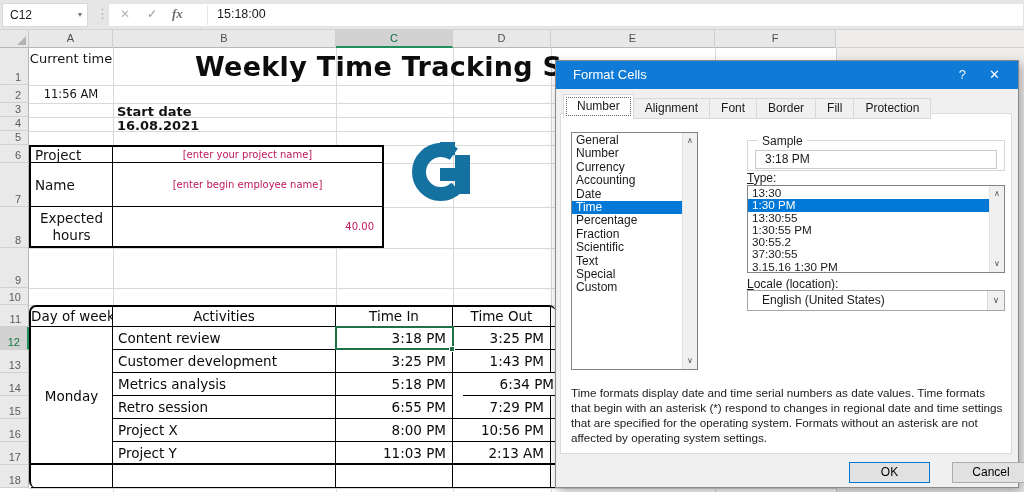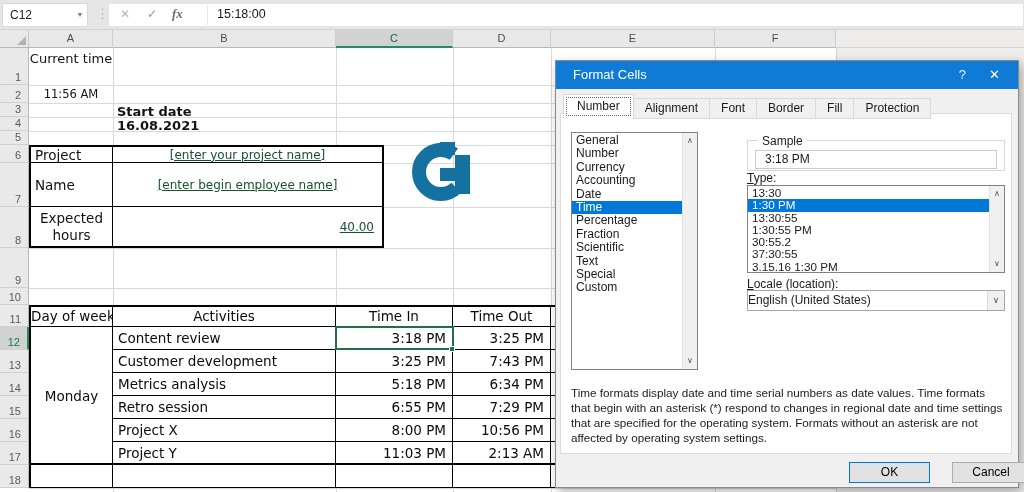--- a/index.html
+++ b/index.html
@@ -42,26 +42,26 @@
   .b4{left:117px;top:118px;font-size:13px;font-weight:bold;}
   .sheet-title{left:195px;top:51px;font-size:27px;font-weight:bold;color:#0d0d0d;white-space:nowrap;letter-spacing:.3px;}
   
   .info{left:29px;top:145px;width:355px;height:103px;border:2px solid #000;background:#fff;box-sizing:border-box;}
   .irow{display:flex;box-sizing:border-box;}
   .irow.bb{border-bottom:1px solid #000;}
   .ilabel{width:82px;border-right:1px solid #000;box-sizing:border-box;display:flex;align-items:center;
           font-family:"DejaVu Sans",sans-serif;font-size:13.5px;color:#111;}
   .ilabel.pl{padding-left:4px;}
   .ilabel.ctr{justify-content:center;text-align:center;line-height:1.25;}
-  .ival{flex:1;display:flex;align-items:center;font-family:"DejaVu Sans",sans-serif;font-size:12px;color:#14532d;text-decoration:underline;}
+  .ival{flex:1;display:flex;align-items:center;font-family:"DejaVu Sans",sans-serif;font-size:10px;color:#be185d;}
   .ival.ctr{justify-content:center;}
   .ival.rt{justify-content:flex-end;padding-right:8px;}
   
   .ttable{left:29px;top:305px;width:527px;height:183px;border-top:2px solid #000;border-left:2px solid #000;
-          background:#fff;box-sizing:border-box;}
+          background:#fff;box-sizing:border-box;border-radius:7px;}
   .tc{position:absolute;border-right:1px solid #000;border-bottom:1px solid #000;box-sizing:border-box;
       font-family:"DejaVu Sans",sans-serif;font-size:13.5px;color:#0a0a0a;overflow:hidden;white-space:nowrap;}
   .tc.hd{text-align:center;line-height:19px;}
   .tc.act{padding-left:5px;line-height:22px;}
   .tc.tm{text-align:right;padding-right:6px;line-height:22px;}
   .tc.day{display:flex;align-items:center;justify-content:center;text-align:right;}
   .thickline{position:absolute;left:0;width:525px;height:2px;background:#000;}
   .selcell{left:335px;top:326px;width:119px;height:24px;border:2px solid #1e7145;box-sizing:border-box;}
   .selhandle{left:449px;top:346px;width:6px;height:6px;background:#1e7145;border:1px solid #fff;box-sizing:border-box;}
   
@@ -89,21 +89,21 @@
   .sarr.up{top:1px;} .sarr.dn{bottom:1px;}
   .grp{position:absolute;left:186px;top:26px;width:258px;height:31px;border:1px solid #d7d7d7;box-sizing:border-box;}
   .grplbl{position:absolute;left:197px;top:20px;background:#fff;padding:0 4px;font-size:12px;}
   .samplebox{position:absolute;left:194px;top:36px;width:242px;height:19px;border:1px solid #cbcbcb;box-sizing:border-box;
              font-size:12px;line-height:17px;padding-left:9px;}
   .typelbl{left:186px;top:57px;}
   .typelist{position:absolute;left:186px;top:71px;width:258px;height:88px;border:1px solid #7f8288;background:#fff;box-sizing:border-box;}
   .typelist .litem{line-height:12.3px;font-size:11.7px;}
   .loclbl{left:186px;top:163px;}
   .combo{position:absolute;left:186px;top:176px;width:258px;height:21px;border:1px solid #a6a6a6;background:#fff;box-sizing:border-box;
-         font-size:12px;line-height:19px;padding-left:0;color:#1a1a1a;}
+         font-size:12px;line-height:19px;padding-left:14px;color:#1a1a1a;}
   .combo-btn{position:absolute;right:0;top:0;width:17px;height:19px;background:#f0f0f0;border-left:1px solid #d9d9d9;
              box-sizing:border-box;text-align:center;font-size:9px;line-height:19px;color:#555;}
   .desc{position:absolute;left:10px;top:272px;width:432px;font-size:11.7px;line-height:1.28;color:#1b1b1b;}
   .btn{position:absolute;top:401px;height:21px;background:#e1e1e1;border:1px solid #adadad;box-sizing:border-box;
        text-align:center;font-size:12px;line-height:18px;color:#000;}
   .btn.default{border-color:#0078d7;}
   .btn.ok{left:293px;width:81px;}
   .btn.cancel{left:396px;width:78px;}
 </style>
 </head>
@@ -183,20 +183,21 @@
       <div class="abs gh" style="top: 442px;"></div>
       <div class="abs gh" style="top: 465px;"></div>
       <div class="abs gh" style="top: 488px;"></div>
     </div>
   <div class="abs sheet-ext"></div>
 
   <div class="abs ctext a1">Current time</div>
   <div class="abs ctext a2">11:56 AM</div>
   <div class="abs ctext b3">Start date</div>
   <div class="abs ctext b4">16.08.2021</div>
+  <div class="abs ctext sheet-title">Weekly Time Tracking S</div>
 
   <svg class="abs logo" width="70" height="70" viewBox="0 0 70 70">
     <circle cx="36" cy="33" r="22" fill="none" stroke="#15719f" stroke-width="14" stroke-dasharray="99 39.2" transform="rotate(46 36 33)"></circle>
     <rect x="35" y="3" width="15" height="13" fill="#15719f"></rect>
     <rect x="50" y="16" width="15" height="13" fill="#15719f"></rect>
     <rect x="35" y="29" width="30" height="13" fill="#15719f"></rect>
     <rect x="50" y="42" width="15" height="13" fill="#15719f"></rect>
   </svg>
 
   <div class="abs info" id="infotable">
@@ -221,25 +222,25 @@
     <div class="tc hd" style="left:422px;top:0;width:98px;height:20px;">Time Out</div>
     <div class="tc hd" style="left:520px;top:0;width:5px;height:20px;"></div>
     <div class="tc day" style="left:0;top:20px;width:82px;height:138px;">Monday</div>
     <div id="trows">
         <div class="tc act" style="left: 82px; top: 20px; width: 223px; height: 23px;">Content review</div>
         <div class="tc tm" style="left: 305px; top: 20px; width: 117px; height: 23px;">3:18 PM</div>
         <div class="tc tm" style="left: 422px; top: 20px; width: 98px; height: 23px;">3:25 PM</div>
         <div class="tc" style="left: 520px; top: 20px; width: 5px; height: 23px;"></div>
         <div class="tc act" style="left: 82px; top: 43px; width: 223px; height: 23px;">Customer development</div>
         <div class="tc tm" style="left: 305px; top: 43px; width: 117px; height: 23px;">3:25 PM</div>
-        <div class="tc tm" style="left: 422px; top: 43px; width: 98px; height: 23px;">7:43 PM</div>
+        <div class="tc tm" style="left: 422px; top: 43px; width: 98px; height: 23px;">1:43 PM</div>
         <div class="tc" style="left: 520px; top: 43px; width: 5px; height: 23px;"></div>
         <div class="tc act" style="left: 82px; top: 66px; width: 223px; height: 23px;">Metrics analysis</div>
         <div class="tc tm" style="left: 305px; top: 66px; width: 117px; height: 23px;">5:18 PM</div>
-        <div class="tc tm" style="left: 422px; top: 66px; width: 98px; height: 23px;">6:34 PM</div>
+        <div class="tc tm" style="left: 432px; top: 66px; width: 98px; height: 23px;">6:34 PM</div>
         <div class="tc" style="left: 520px; top: 66px; width: 5px; height: 23px;"></div>
         <div class="tc act" style="left: 82px; top: 89px; width: 223px; height: 23px;">Retro session</div>
         <div class="tc tm" style="left: 305px; top: 89px; width: 117px; height: 23px;">6:55 PM</div>
         <div class="tc tm" style="left: 422px; top: 89px; width: 98px; height: 23px;">7:29 PM</div>
         <div class="tc" style="left: 520px; top: 89px; width: 5px; height: 23px;"></div>
         <div class="tc act" style="left: 82px; top: 112px; width: 223px; height: 23px;">Project X</div>
         <div class="tc tm" style="left: 305px; top: 112px; width: 117px; height: 23px;">8:00 PM</div>
         <div class="tc tm" style="left: 422px; top: 112px; width: 98px; height: 23px;">10:56 PM</div>
         <div class="tc" style="left: 520px; top: 112px; width: 5px; height: 23px;"></div>
         <div class="tc act" style="left: 82px; top: 135px; width: 223px; height: 23px;">Project Y</div>

